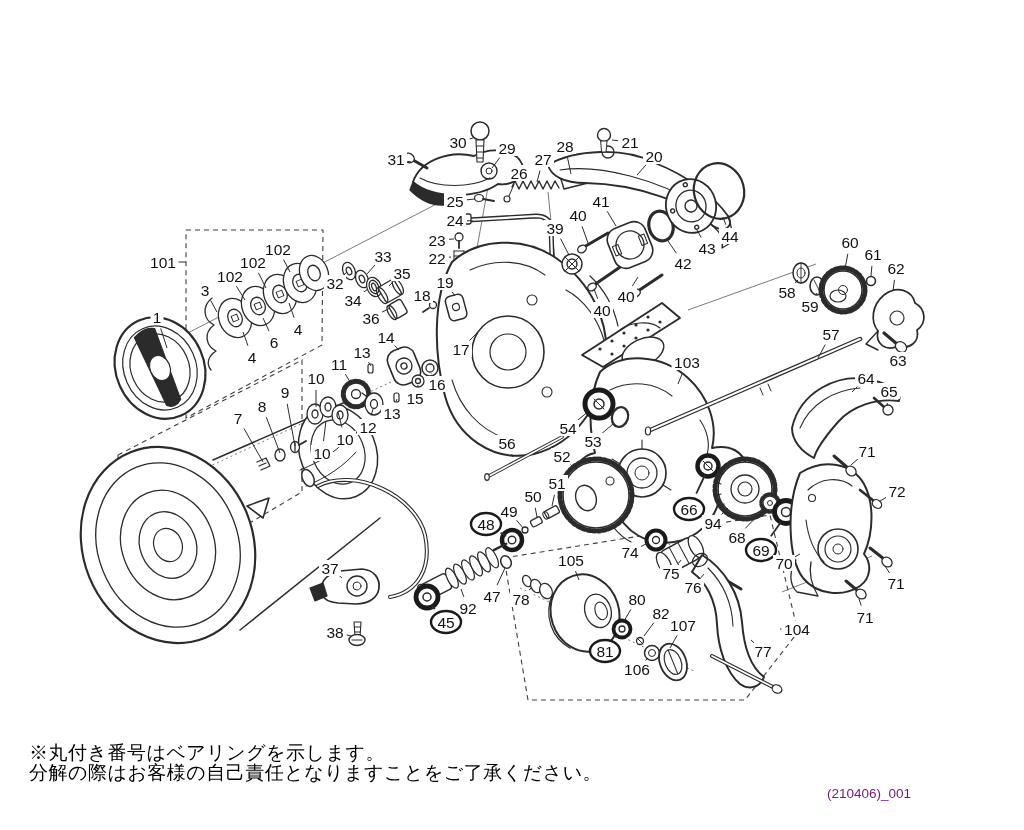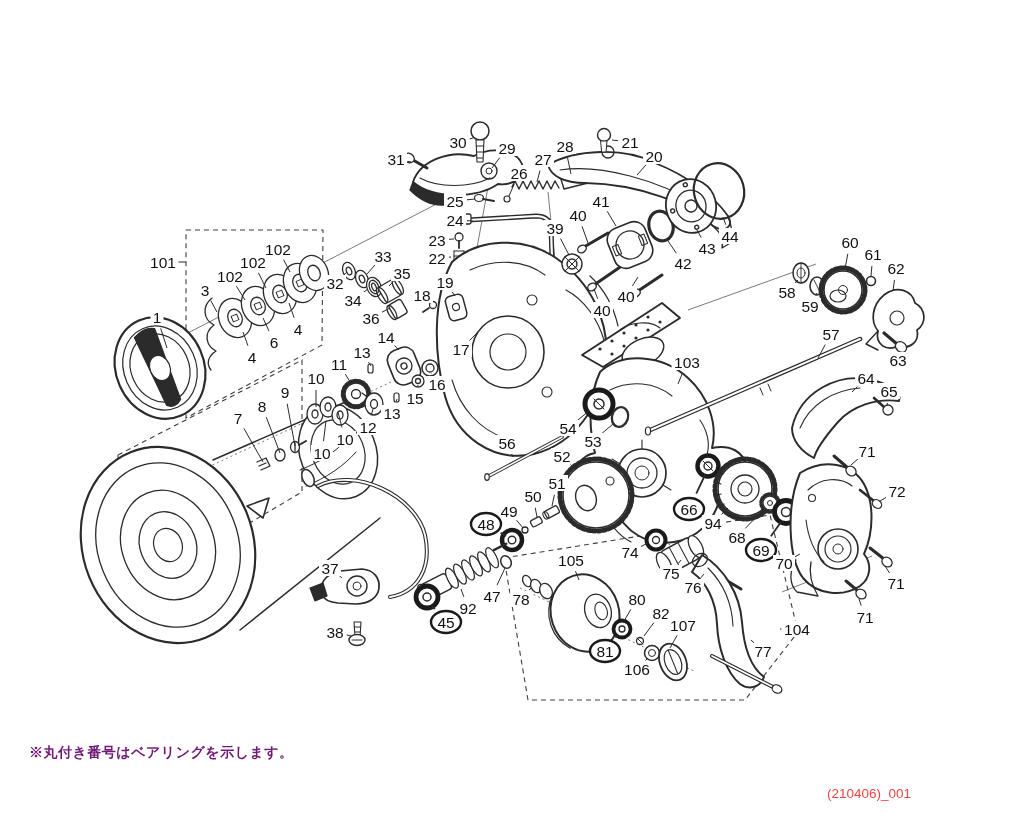--- a/index.html
+++ b/index.html
@@ -1,21 +1,21 @@
 <!DOCTYPE html>
 <html><head>
 <meta charset="utf-8">
 <style>
   html,body{margin:0;padding:0;background:#fff;}
   .page{position:relative;width:1024px;height:830px;background:#ffffff;overflow:hidden;
         font-family:"Liberation Sans",sans-serif;}
   .page svg{position:absolute;left:0;top:0;}
-  .notes{position:absolute;left:29px;top:743px;font-size:14px;line-height:19.5px;color:#701a75;
-         letter-spacing:0.5px;font-weight:bold;}
-  .doc-code{position:absolute;left:827px;top:786px;font-size:13.5px;color:#ef4444;}
+  .notes{position:absolute;left:29px;top:743px;font-size:19px;line-height:19.5px;color:#000000;
+         letter-spacing:0.5px;}
+  .doc-code{position:absolute;left:827px;top:786px;font-size:13.5px;color:#701a75;}
   #labels-layer text{font:15.5px "Liberation Sans",sans-serif;fill:#111;
          text-anchor:middle;dominant-baseline:central;}
   svg *{vector-effect:none;}
 </style>
 </head>
 <body>
 
 <div class="page">
 <svg width="1024" height="830" viewBox="0 0 1024 830">
 
@@ -973,15 +973,16 @@
         <g>
           <line x1="785" y1="629" x2="780" y2="629" stroke="#2b2b2b" stroke-width="1"></line>
           <rect x="781.5" y="621" width="31" height="16" fill="#fff"></rect>
           <text x="797" y="629">104</text>
         </g>
       </g>
 </svg>
 
 <div class="notes">
   <div>※丸付き番号はベアリングを示します。</div>
+  <div>分解の際はお客様の自己責任となりますことをご了承ください。</div>
 </div>
 <div class="doc-code">(210406)_001</div>
 </div>
 
 </body></html>

